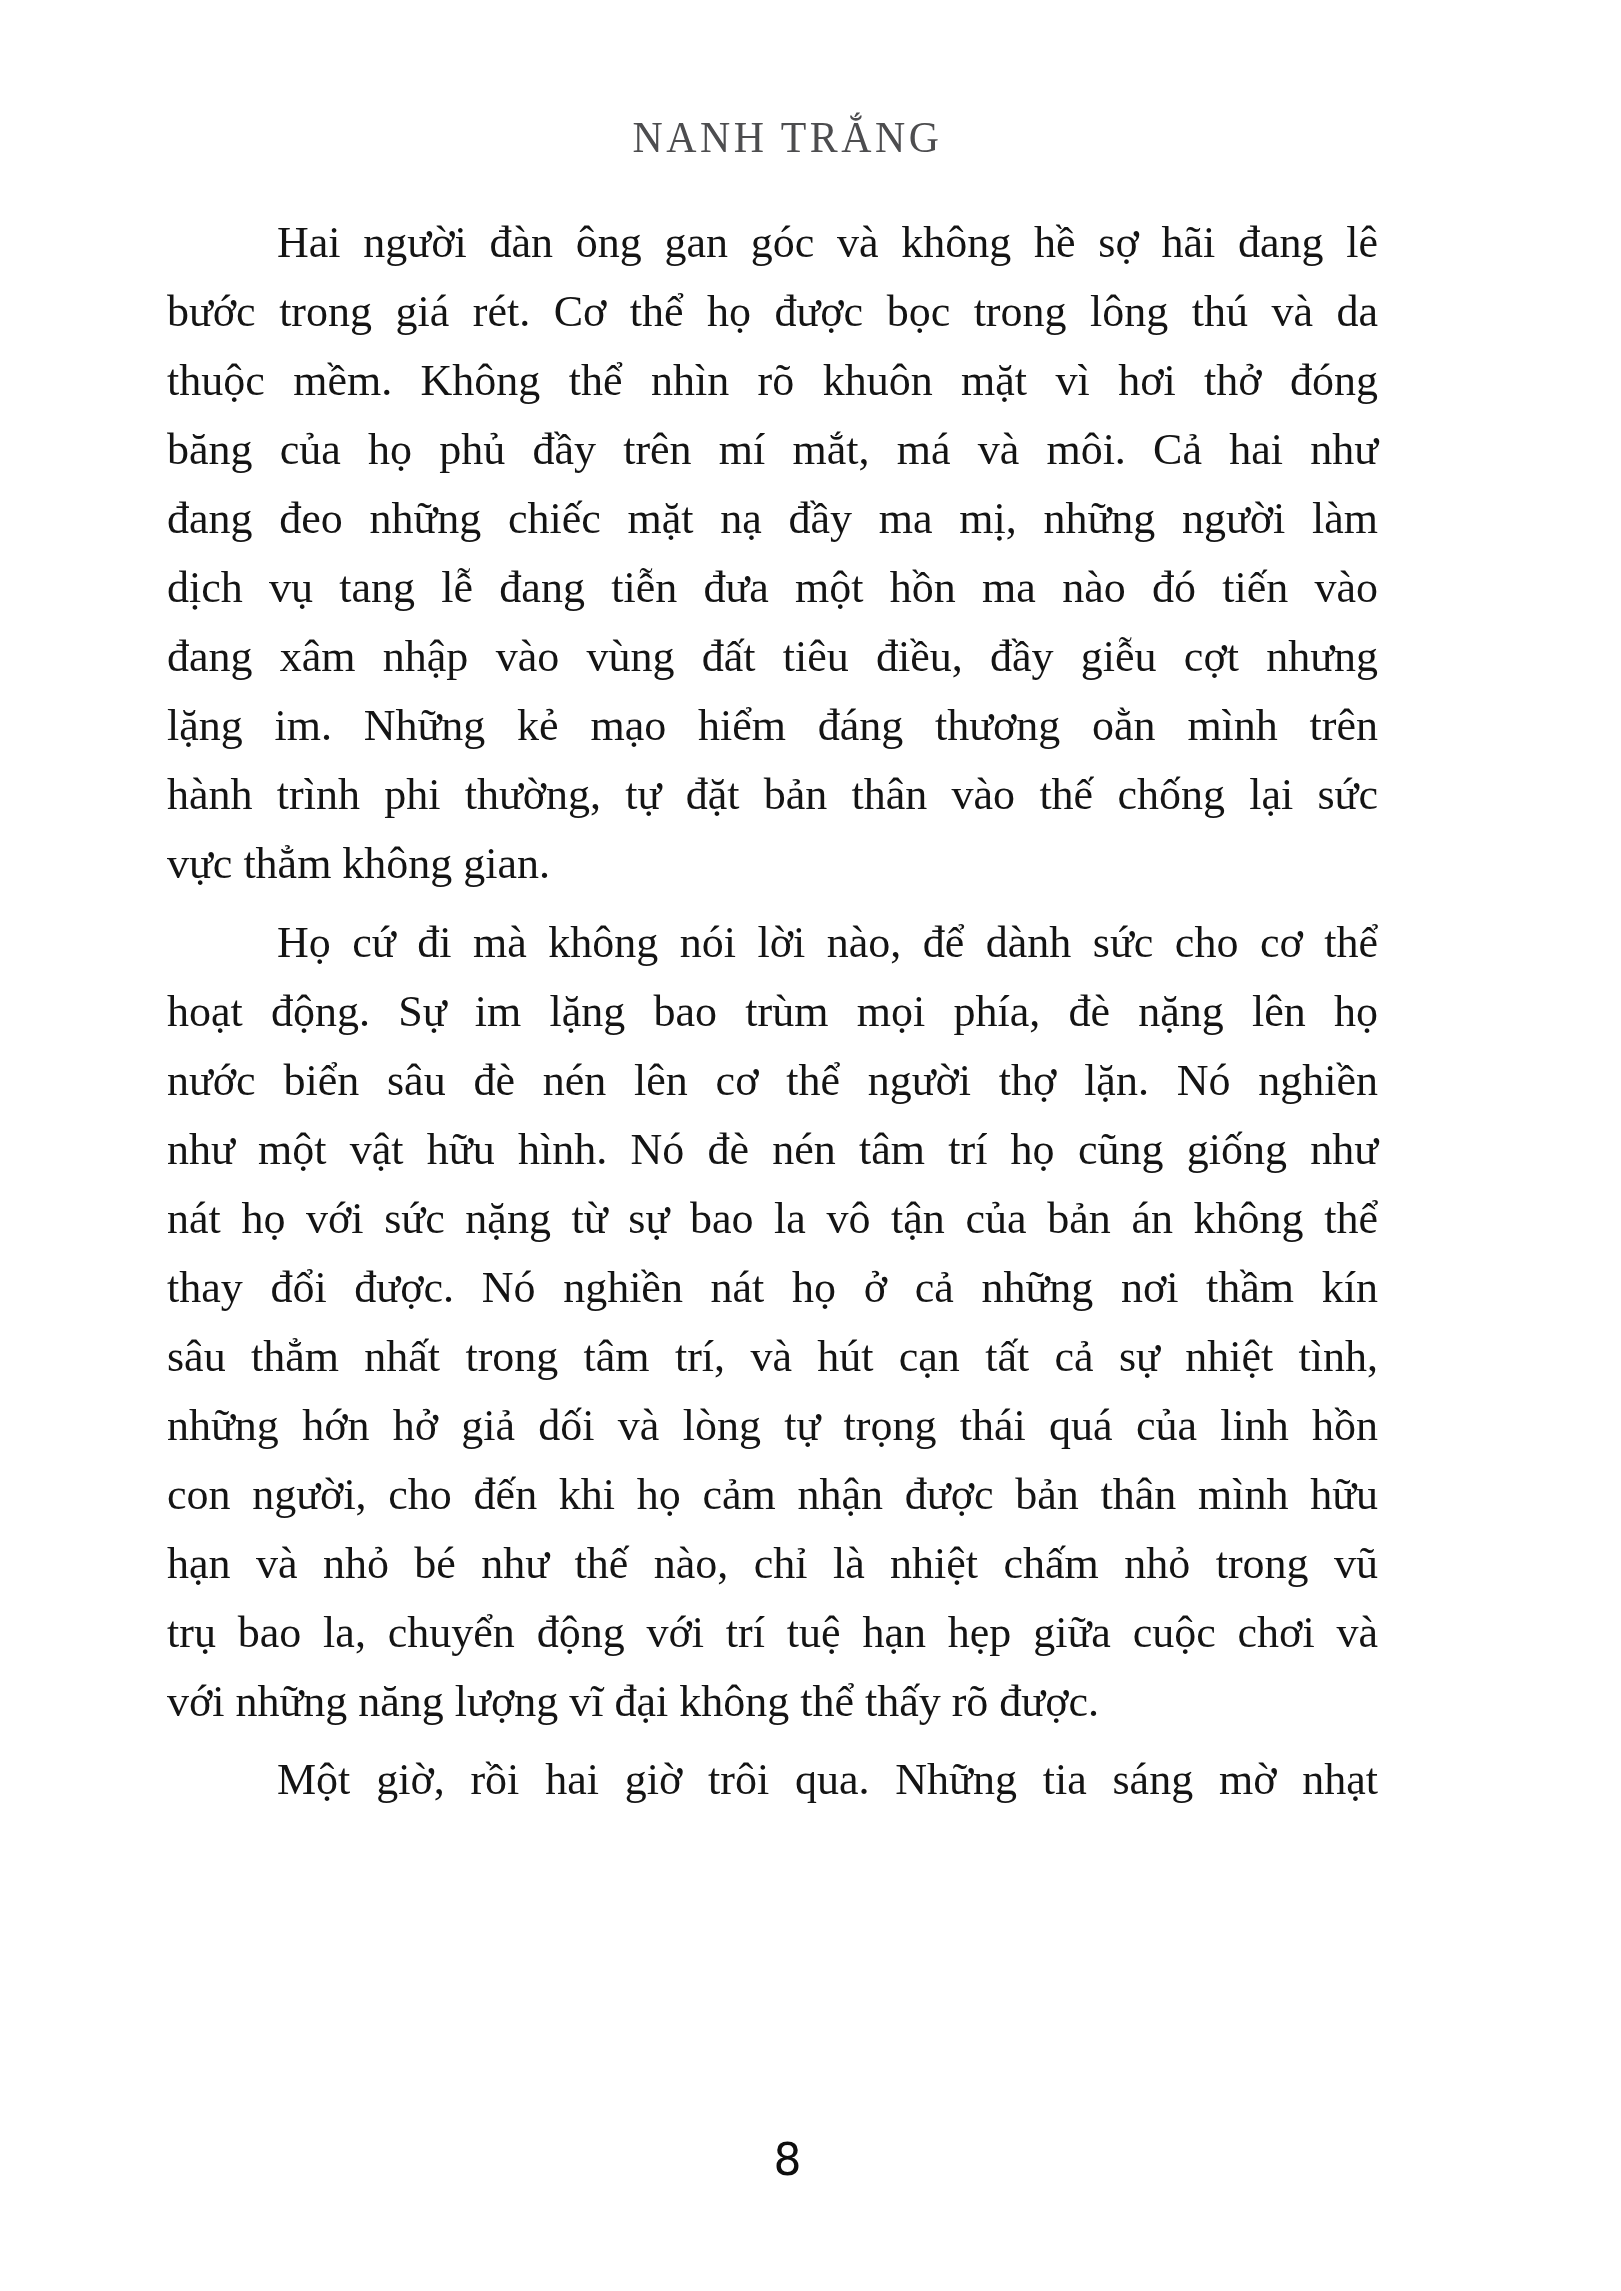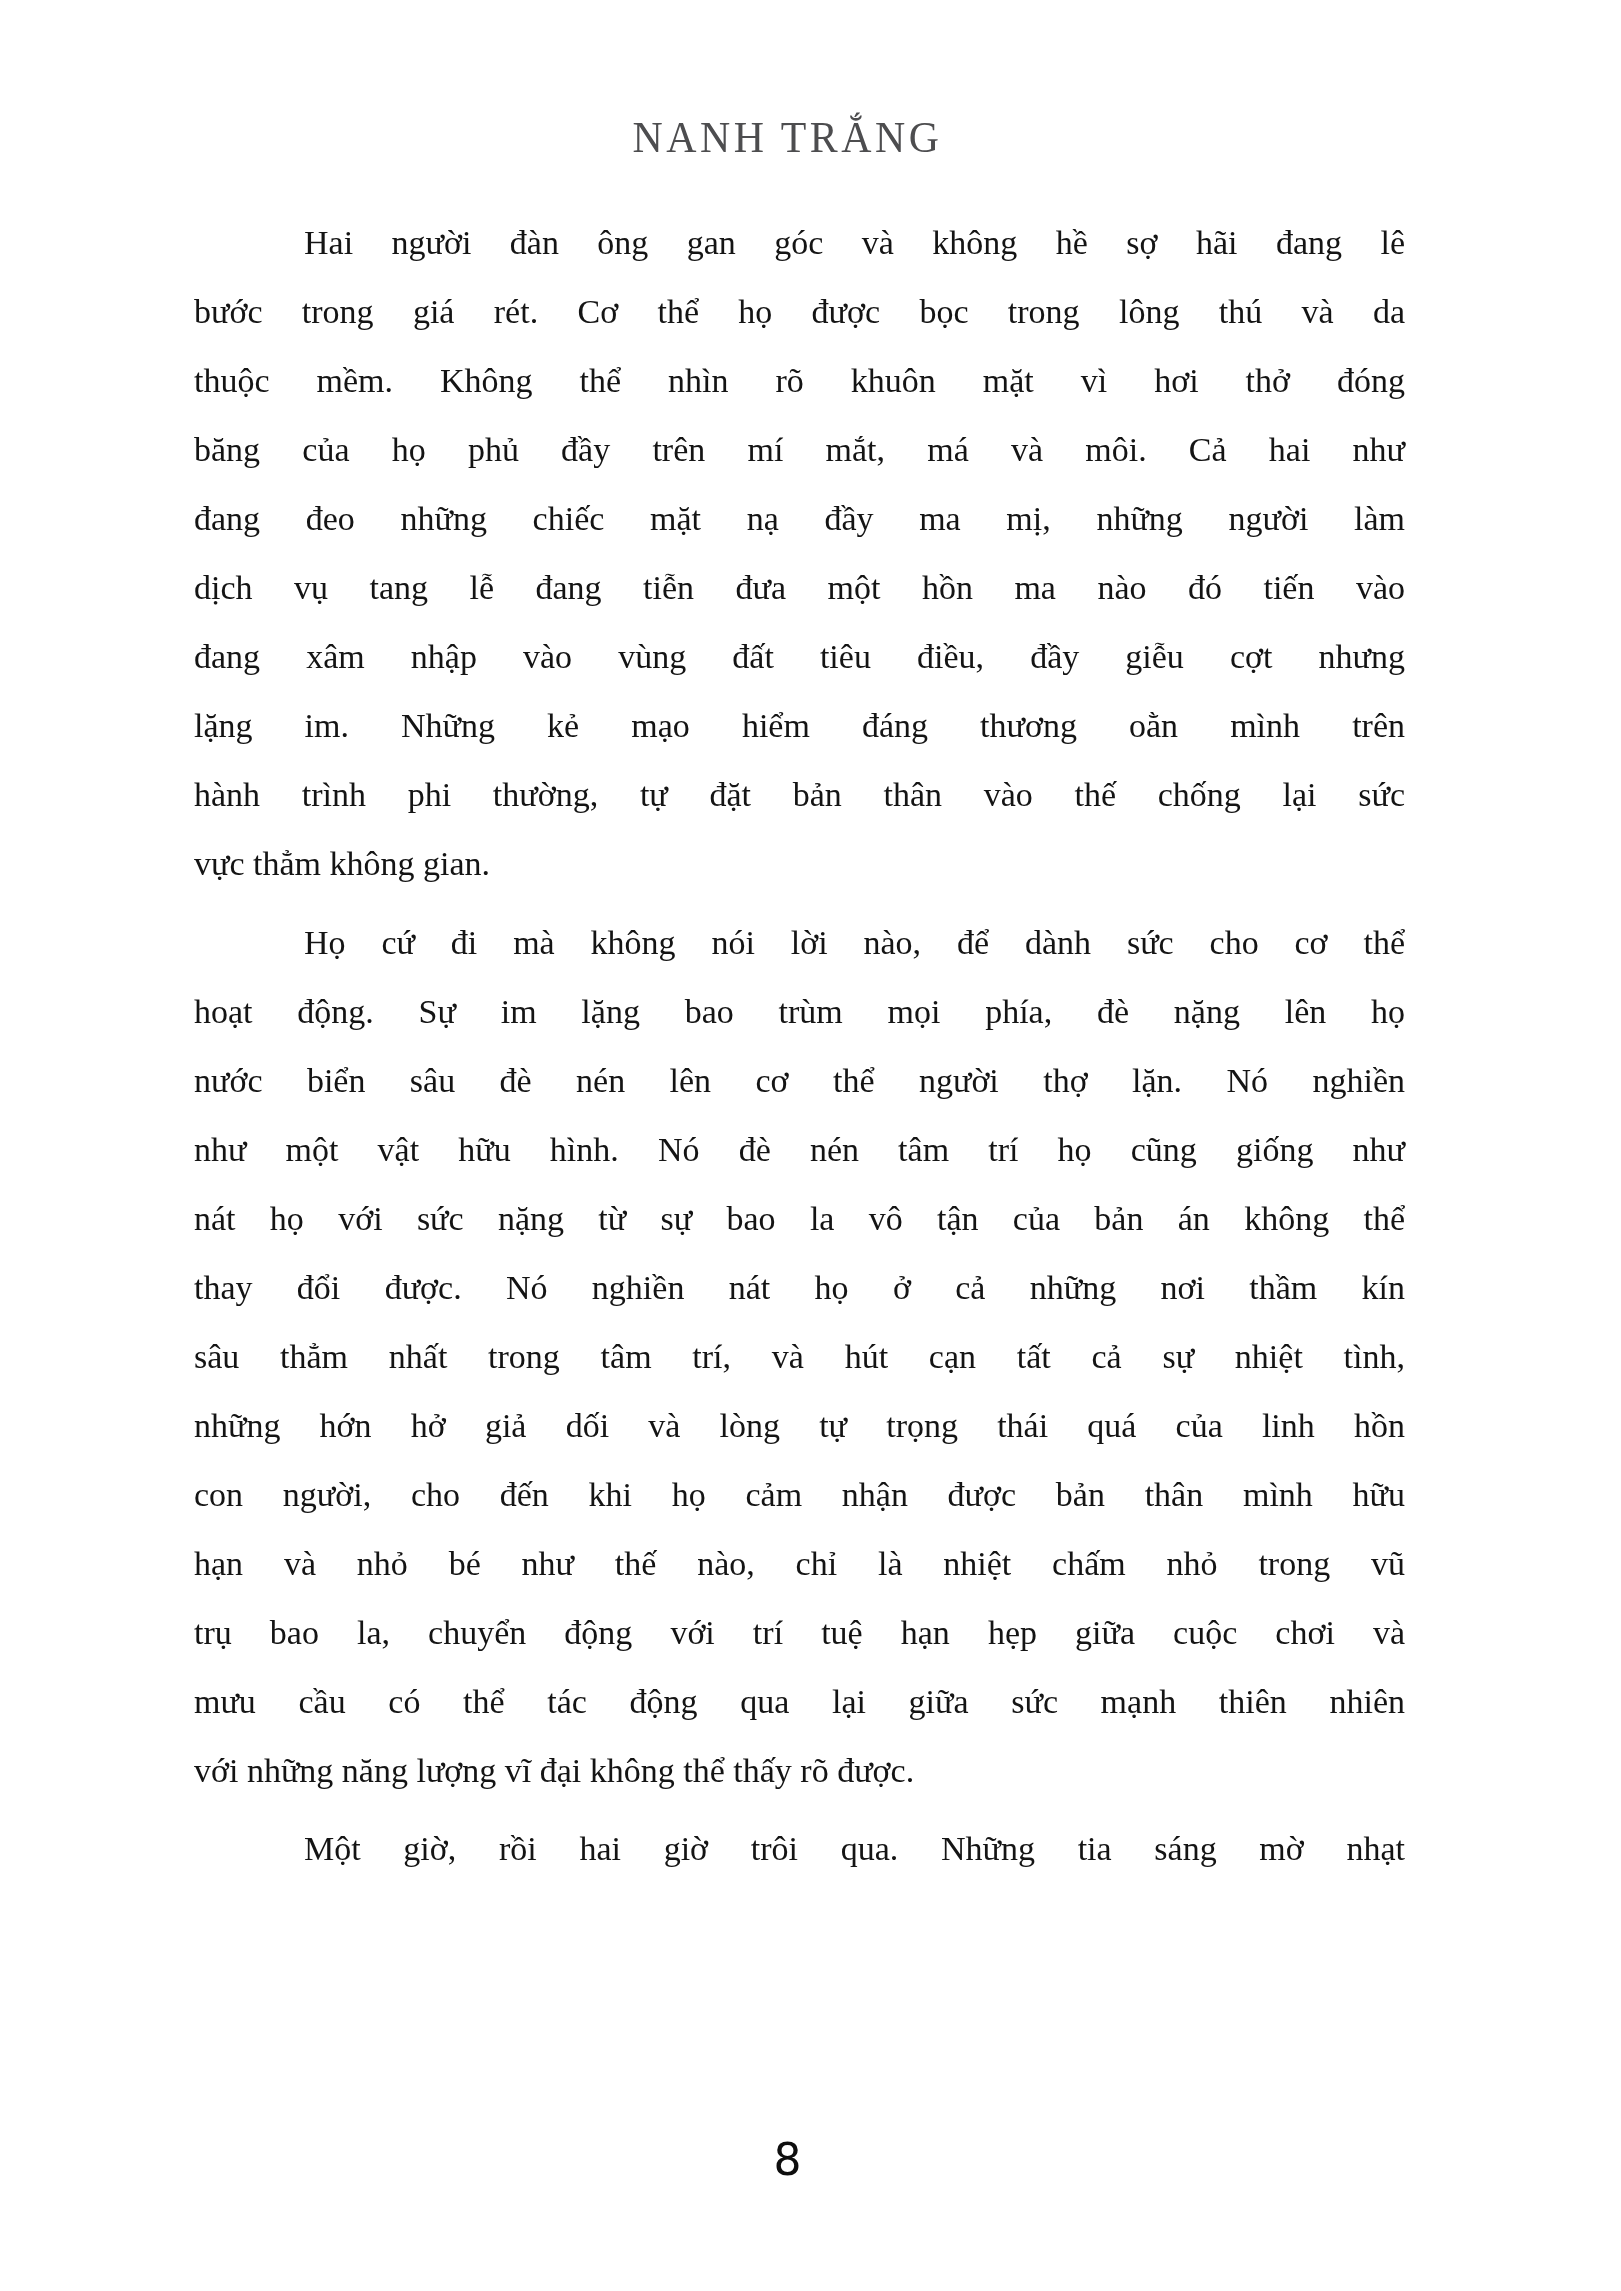--- a/index.html
+++ b/index.html
@@ -24,24 +24,24 @@
     line-height: 45px;
     letter-spacing: 3.8px;
     color: #4d4d4f;
     transform: scaleX(0.93);
     transform-origin: 50% 50%;
     white-space: nowrap;
   }
   .text-block {
     position: absolute;
     top: 208px;
-    left: 194px;
+    left: 167px;
     width: 1211px;
     color: #141414;
-    font-size: 34px;
+    font-size: 44px;
   }
   .para { margin: 0; padding: 0; }
   .para + .para { margin-top: 9.5px; }
   .ln {
     height: 69px;
     line-height: 69px;
     text-align: justify;
     text-align-last: justify;
     white-space: normal;
   }
@@ -84,21 +84,20 @@
     <div class="ln">hoạt động. Sự im lặng bao trùm mọi phía, đè nặng lên họ</div>
     <div class="ln">nước biển sâu đè nén lên cơ thể người thợ lặn. Nó nghiền</div>
     <div class="ln">như một vật hữu hình. Nó đè nén tâm trí họ cũng giống như</div>
     <div class="ln">nát họ với sức nặng từ sự bao la vô tận của bản án không thể</div>
     <div class="ln">thay đổi được. Nó nghiền nát họ ở cả những nơi thầm kín</div>
     <div class="ln">sâu thẳm nhất trong tâm trí, và hút cạn tất cả sự nhiệt tình,</div>
     <div class="ln">những hớn hở giả dối và lòng tự trọng thái quá của linh hồn</div>
     <div class="ln">con người, cho đến khi họ cảm nhận được bản thân mình hữu</div>
     <div class="ln">hạn và nhỏ bé như thế nào, chỉ là nhiệt chấm nhỏ trong vũ</div>
     <div class="ln">trụ bao la, chuyển động với trí tuệ hạn hẹp giữa cuộc chơi và</div>
-    <div class="ln">mưu cầu có thể tác động qua lại giữa sức mạnh thiên nhiên</div>
     <div class="ln endpara">với những năng lượng vĩ đại không thể thấy rõ được.</div>
   </div>
 
   <div class="para">
     <div class="ln indent">Một giờ, rồi hai giờ trôi qua. Những tia sáng mờ nhạt</div>
   </div>
 
 </div>
 
 <div class="page-number">8</div>

